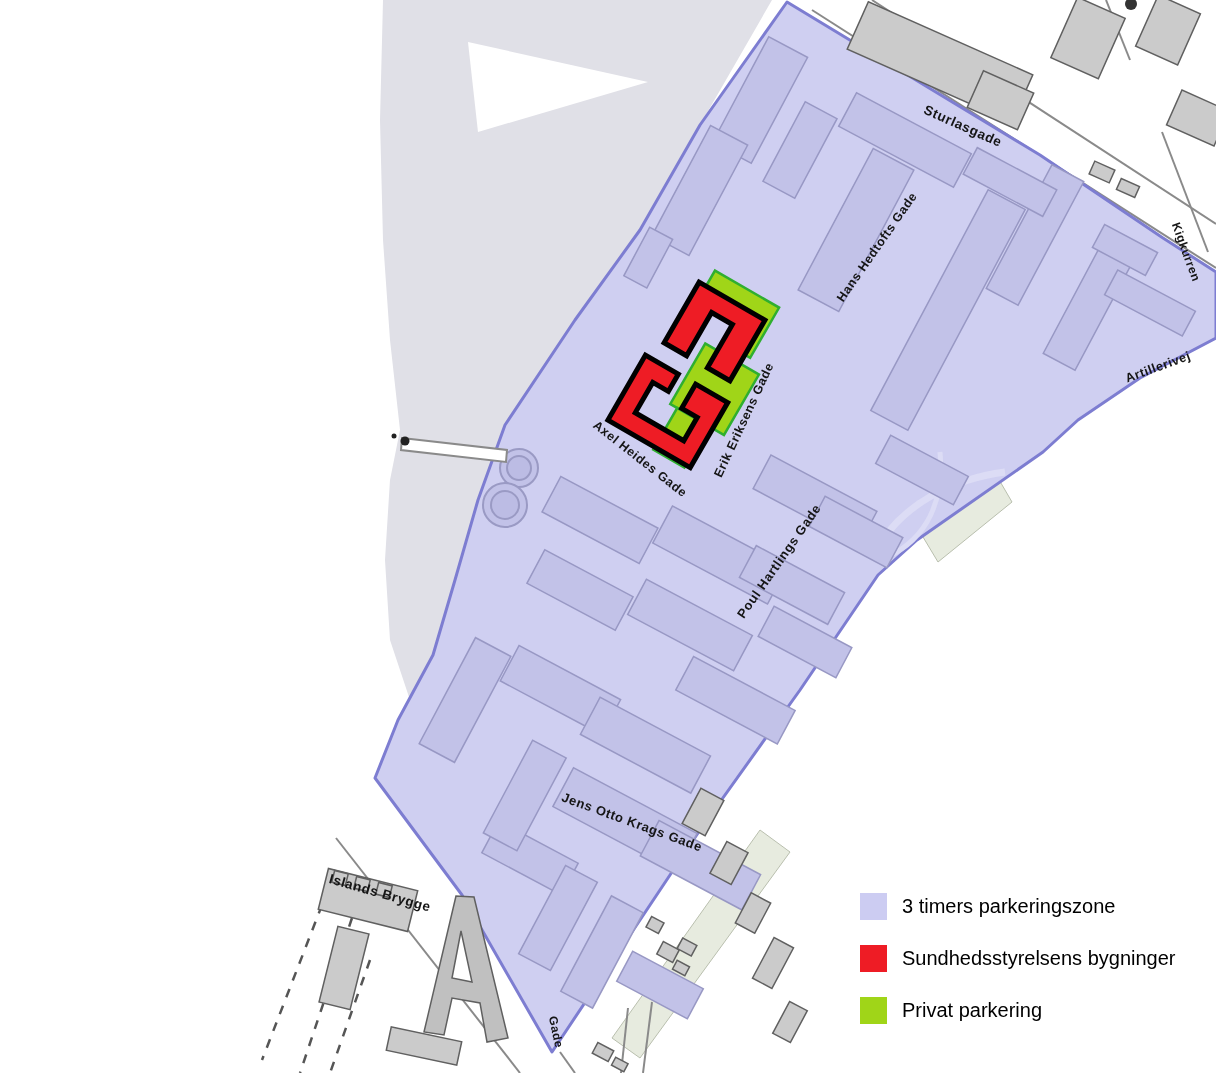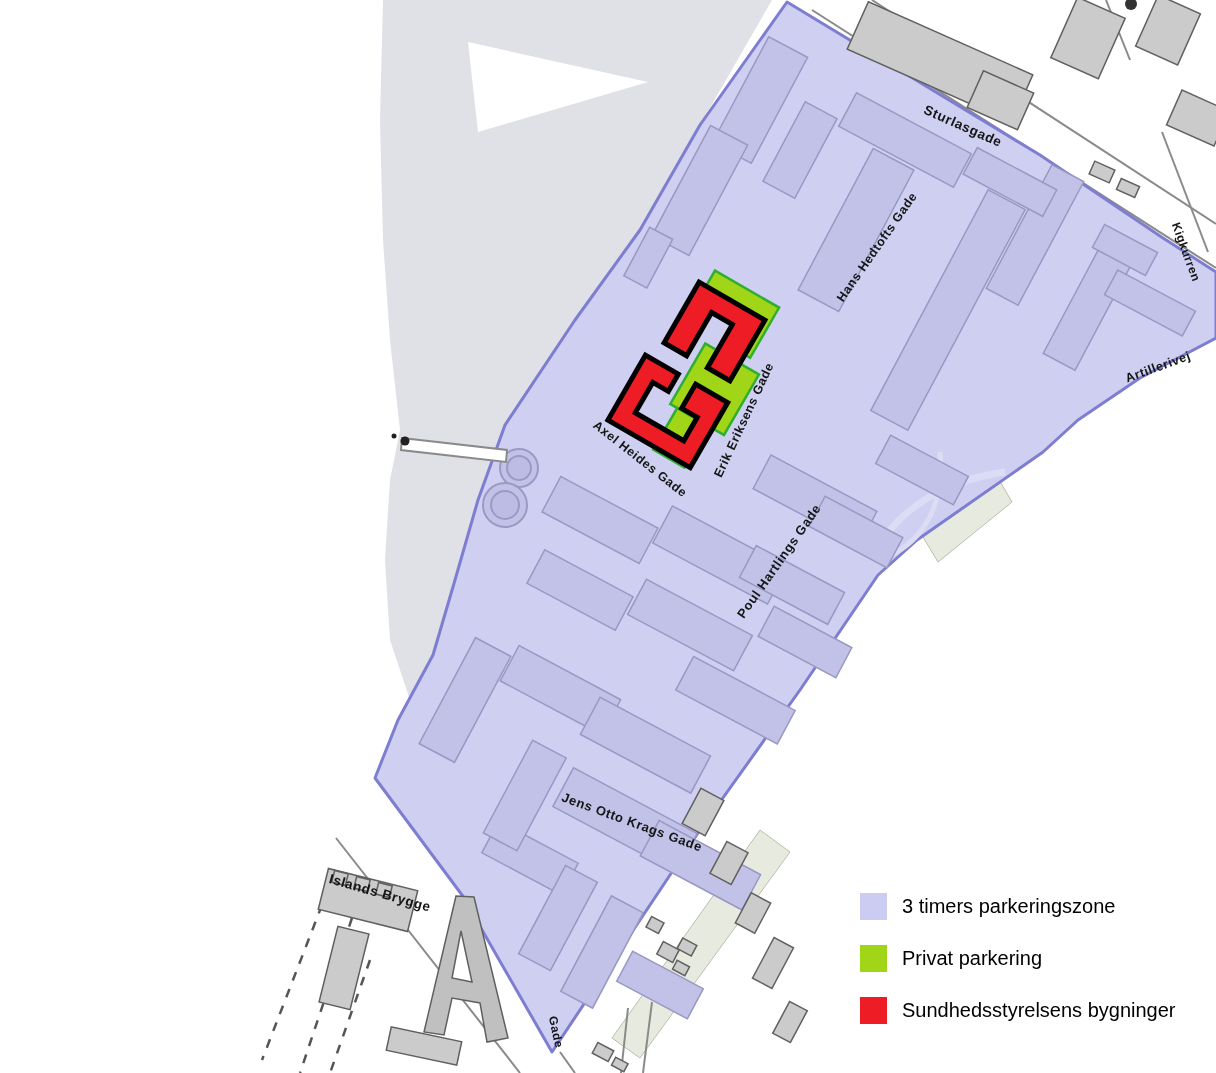--- a/index.html
+++ b/index.html
@@ -168,22 +168,22 @@
   <div class="street-label" style="left:632px;top:822px;font-size:13px;transform:translate(-50%,-50%) rotate(20deg);">Jens Otto Krags Gade</div>
   <div class="street-label" style="left:380px;top:893px;font-size:13.5px;transform:translate(-50%,-50%) rotate(16deg);">Islands Brygge</div>
   <div class="street-label" style="left:556px;top:1032px;font-size:12px;transform:translate(-50%,-50%) rotate(78deg);">Gade</div>
 
   <div class="legend">
     <div class="legend-row">
       <span class="legend-swatch" style="background-color: rgb(204, 204, 242);"></span>
       <span class="legend-label">3 timers parkeringszone</span>
     </div>
     <div class="legend-row">
+      <span class="legend-swatch" style="background-color: rgb(238, 28, 37);"></span>
+      <span class="legend-label">Sundhedsstyrelsens bygninger</span>
+    </div>
+    <div class="legend-row">
       <span class="legend-swatch" style="background-color: rgb(160, 213, 24);"></span>
       <span class="legend-label">Privat parkering</span>
-    </div>
-    <div class="legend-row">
-      <span class="legend-swatch" style="background-color: rgb(238, 28, 37);"></span>
-      <span class="legend-label">Sundhedsstyrelsens bygninger</span>
     </div>
   </div>
 
 </div>
 
 </body></html>

